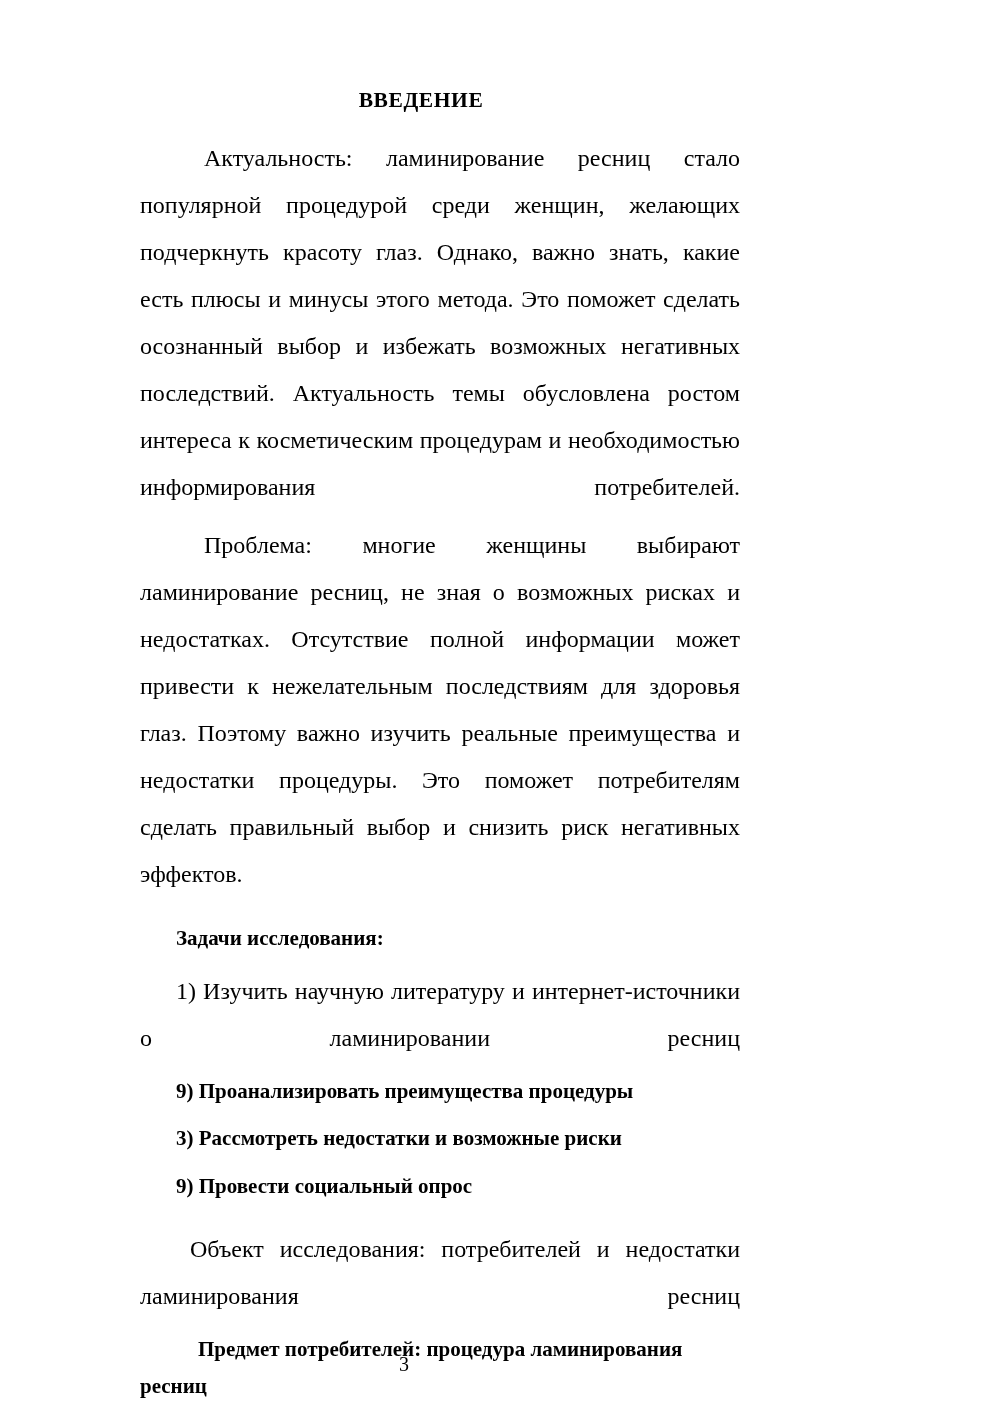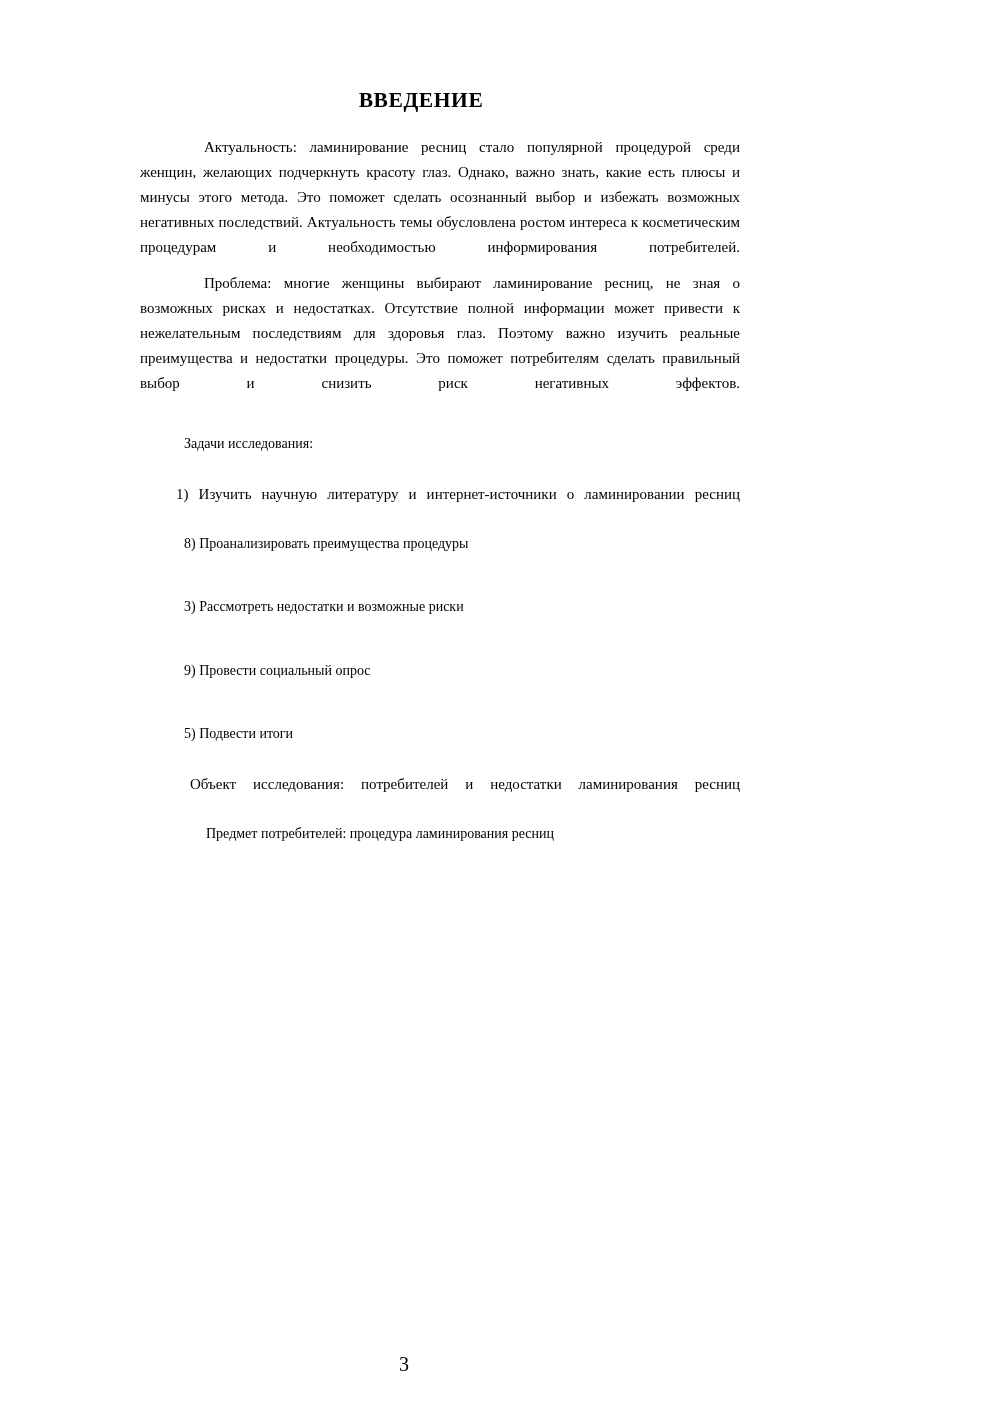--- a/index.html
+++ b/index.html
@@ -25,33 +25,34 @@
   .doc-title {
     text-align: center;
     font-weight: bold;
     font-size: 21.5px;
     letter-spacing: 0.6px;
     margin: 0 0 22px 0;
     padding-right: 38px;
   }
   p.body-par {
     margin: 0 0 0 0;
-    font-size: 15px;
-    line-height: 25px;
+    font-size: 24px;
+    line-height: 47px;
     text-align: justify;
     text-indent: 64px;
     text-justify: inter-word;
     hyphens: none;
   }
   p.list-plain {
-    margin: 8px;
-    font-size: 14px;
+    margin: 0;
+    font-size: 21px;
     line-height: 36.5px;
     text-align: left;
     text-indent: 36px;
+    font-weight: bold;
   }
   .gap-sm { height: 11px; }
   .page-number {
     position: absolute;
     left: 0;
     right: 0;
     bottom: 38px;
     text-align: center;
     font-size: 20px;
   }
@@ -72,27 +73,26 @@
   <p class="body-par stretch-last">Проблема: многие женщины выбирают ламинирование ресниц, не зная о возможных рисках и недостатках. Отсутствие полной информации может привести к нежелательным последствиям для здоровья глаз. Поэтому важно изучить реальные преимущества и недостатки процедуры. Это поможет потребителям сделать правильный выбор и снизить риск негативных эффектов.</p>
   <div class="gap-sm"></div>
 
   <div class="gap-sm"></div>
 
   <p class="list-plain">Задачи исследования:</p>
   <div class="gap-sm"></div>
 
   <p class="body-par stretch-last" style="text-indent:36px;">1) Изучить научную литературу и интернет-источники о ламинировании ресниц</p>
   <div class="gap-sm"></div>
-  <p class="list-plain">8) Проанализировать преимущества процедуры</p>
+  <p class="list-plain">9) Проанализировать преимущества процедуры</p>
   <div class="gap-sm"></div>
   <p class="list-plain">3) Рассмотреть недостатки и возможные риски</p>
   <div class="gap-sm"></div>
   <p class="list-plain">9) Провести социальный опрос</p>
   <div class="gap-sm"></div>
-  <p class="list-plain">5) Подвести итоги</p>
   <div class="gap-sm"></div>
 
   <p class="body-par stretch-last" style="text-indent:50px;">Объект исследования: потребителей и недостатки ламинирования ресниц</p>
   <div class="gap-sm"></div>
 
   <p class="list-plain" style="text-indent:58px;">Предмет потребителей: процедура ламинирования ресниц</p>
   <div class="gap-sm"></div>
 
 
   <div class="page-number">3</div>

